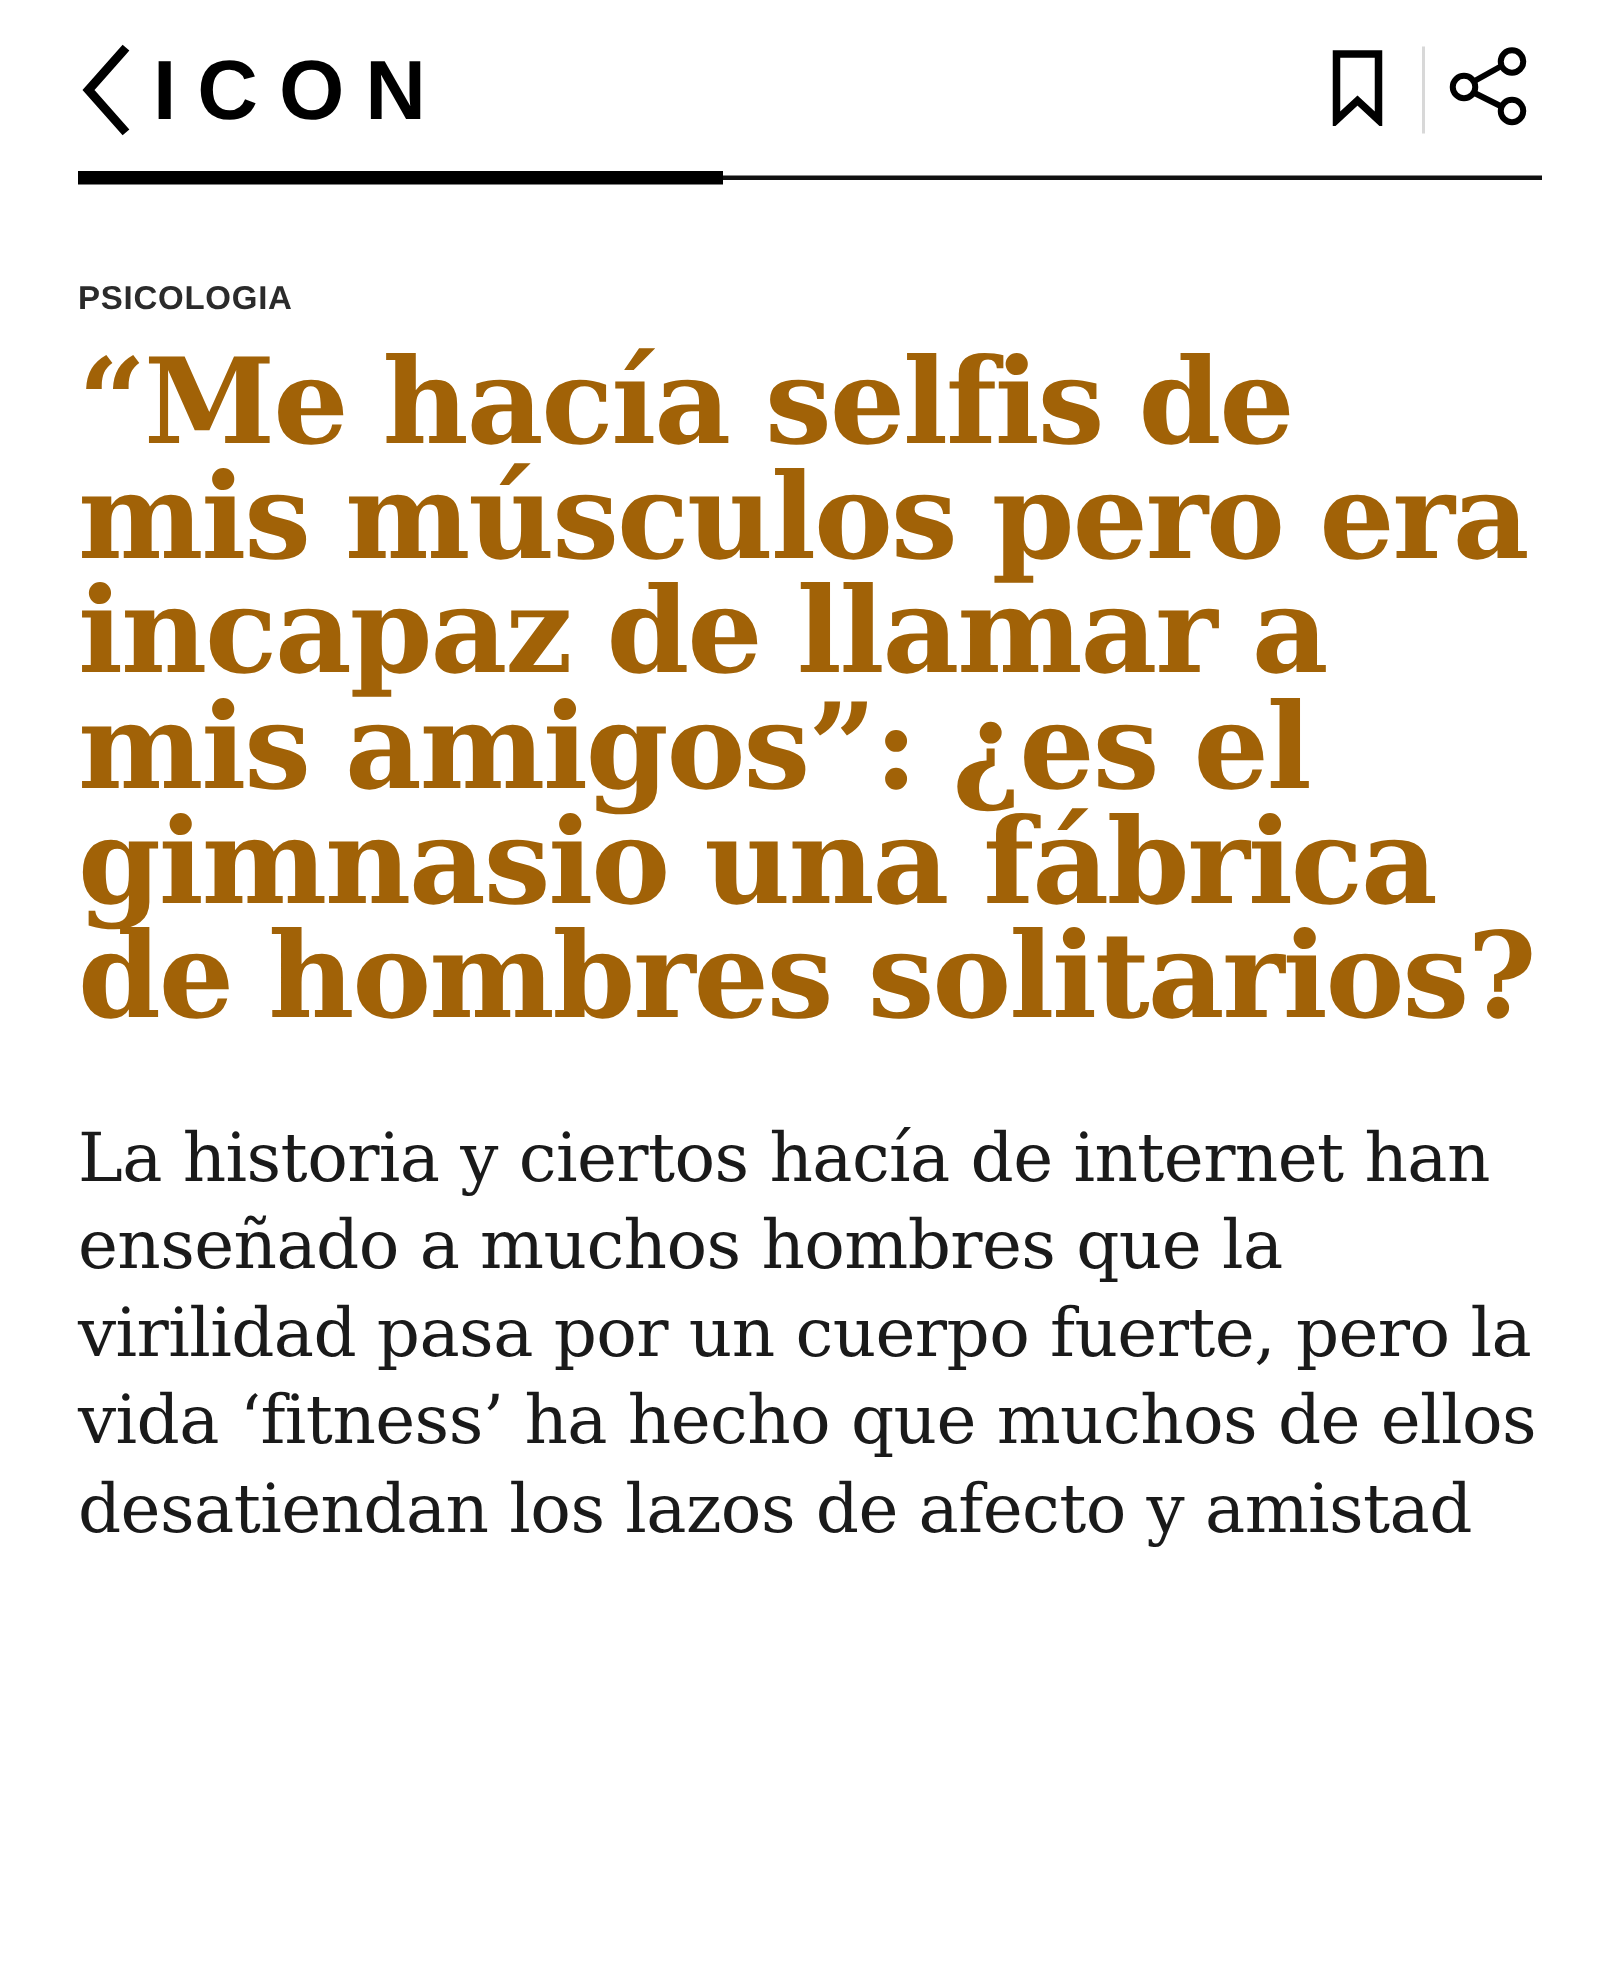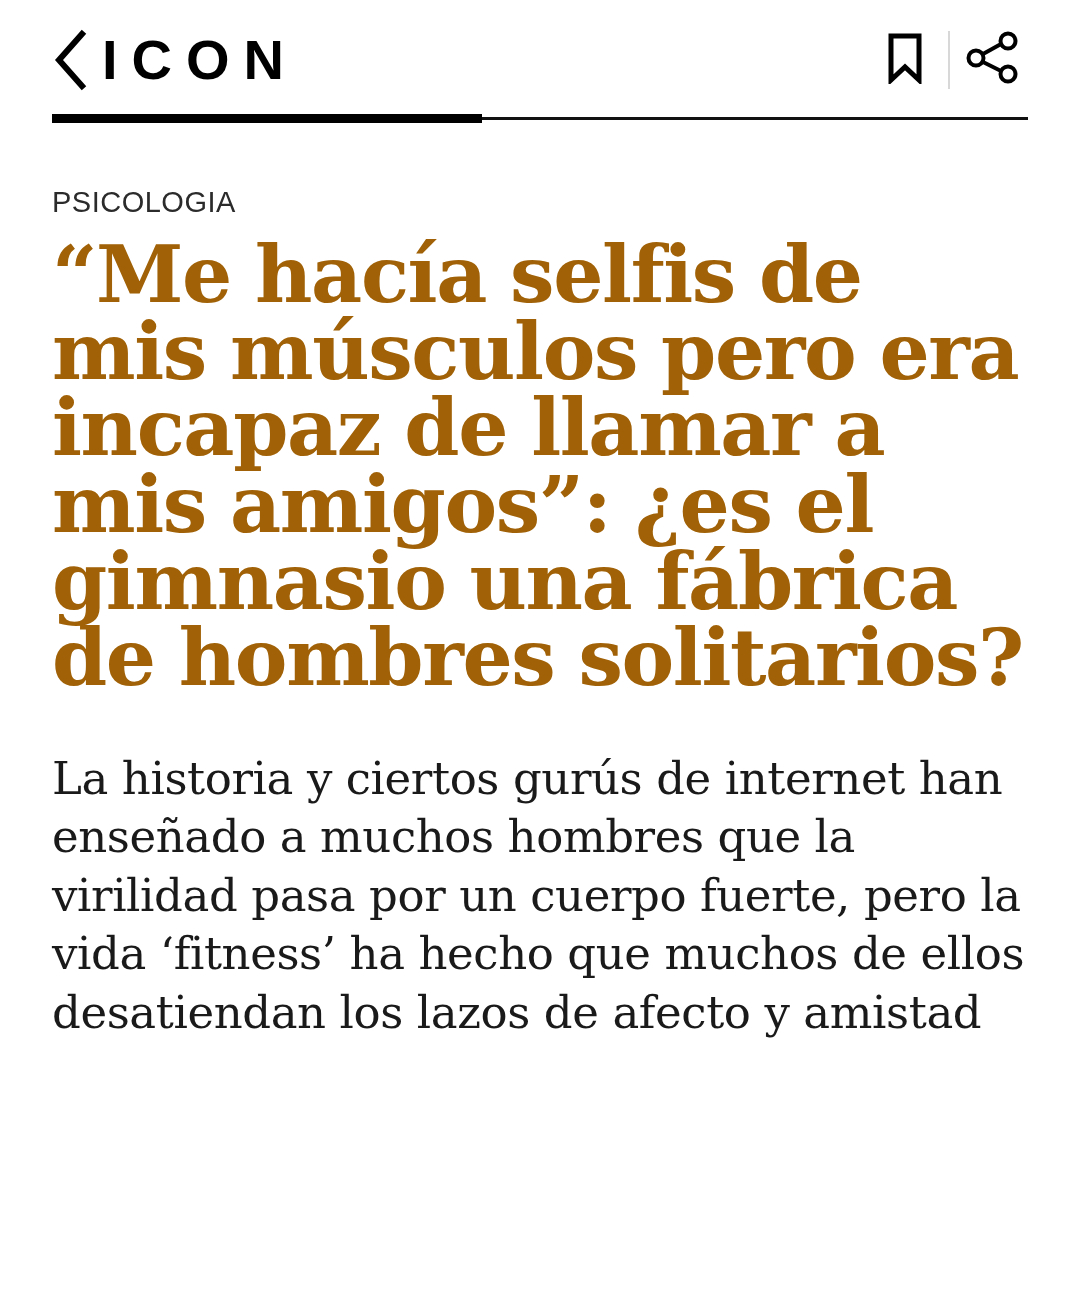--- a/index.html
+++ b/index.html
@@ -101,22 +101,22 @@
 
   
   .article {
     padding: 0 52px;
     box-sizing: border-box;
   }
 
   .kicker {
     margin-top: 62px;
     font-family: "Liberation Sans", sans-serif;
-    font-size: 29px;
-    font-weight: 400;
+    font-size: 22px;
+    font-weight: 700;
     letter-spacing: 0.5px;
     color: #2b2b2b;
     text-transform: uppercase;
   }
 
   .headline {
     margin-top: 18px;
     font-family: "DejaVu Serif", serif;
     font-weight: 700;
     font-size: 79px;
@@ -183,16 +183,16 @@
   </div>
 
   <div class="rules">
     <div class="rule-thin"></div>
     <div class="rule-thick"></div>
   </div>
 
   <div class="article">
     <div class="kicker">PSICOLOGIA</div>
     <h1 class="headline">“Me hacía selfis de mis músculos pero era incapaz de llamar a mis amigos”: ¿es el gimnasio una fábrica de hombres solitarios?</h1>
-    <p class="standfirst">La historia y ciertos gurús de internet han enseñado a muchos hombres que la virilidad pasa por un cuerpo fuerte, pero la vida ‘fitness’ ha hecho que muchos de ellos desatiendan los lazos de afecto y amistad</p>
+    <p class="standfirst">La historia y ciertos hacía de internet han enseñado a muchos hombres que la virilidad pasa por un cuerpo fuerte, pero la vida ‘fitness’ ha hecho que muchos de ellos desatiendan los lazos de afecto y amistad</p>
   </div>
 
 </div>
 
 </body></html>

